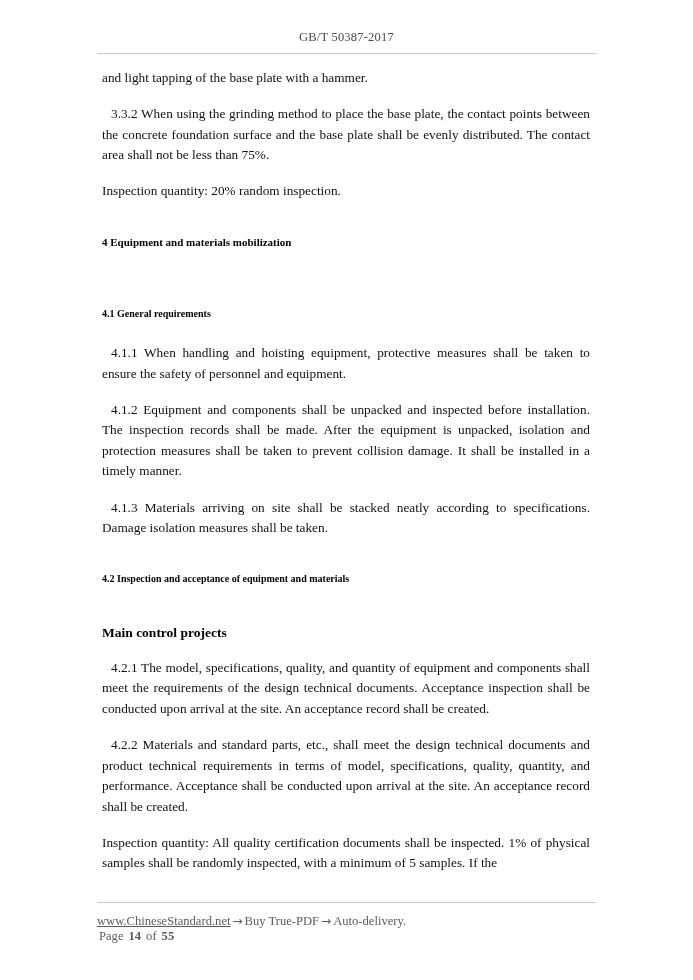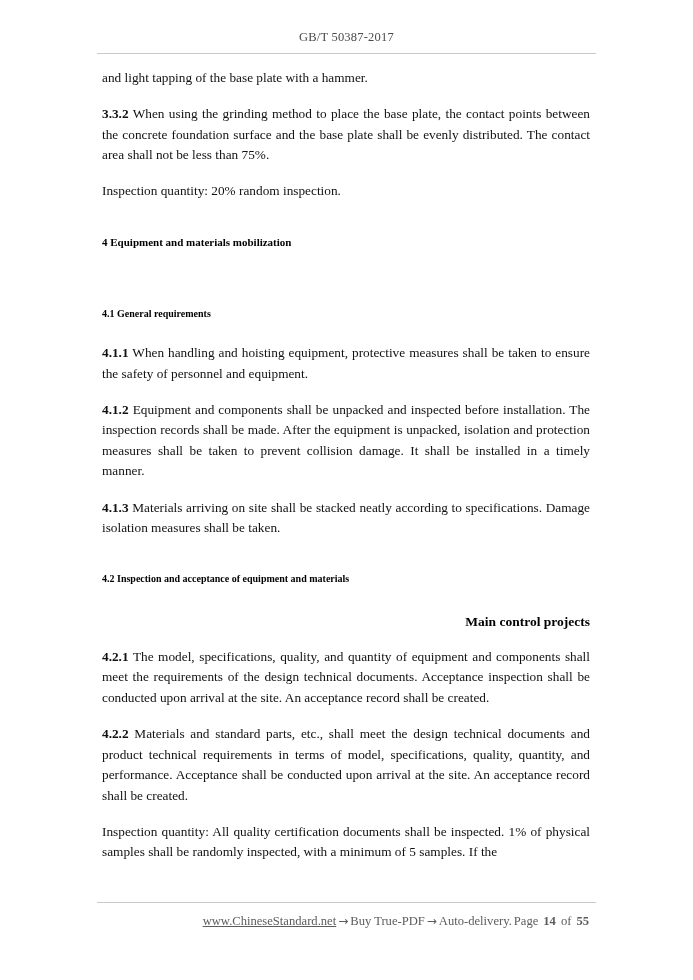--- a/index.html
+++ b/index.html
@@ -50,42 +50,43 @@
   }
   .para {
     font-size: 13.3px;
     line-height: 20.6px;
     text-align: justify;
     text-justify: inter-word;
     margin: 0 0 15.5px 0;
     color: #111111;
   }
   .para .num {
-    font-weight: bold;
+    font-weight: normal;
+    margin-left: 9px;
   }
 
   h1.sec-title {
     font-size: 11px;
     font-weight: bold;
     margin: 29px 0 0 0;
     line-height: 22px;
     color: #000000;
   }
   h2.subsec-title {
     font-size: 10px;
     font-weight: bold;
     margin: 30px 0 0 0;
     line-height: 20px;
     color: #000000;
   }
   h3.center-title {
     font-size: 13.5px;
     font-weight: bold;
-    text-align: right;
-    margin: 23px 0 0 0;
+    text-align: left;
+    margin: 34px 0 0 0;
     line-height: 20px;
     color: #000000;
   }
   .gap-after-h1 { height: 21px; }
   .gap-after-h2 { height: 19px; }
   .gap-after-center { height: 15px; }
 
   
   .page-footer {
     position: absolute;
@@ -95,23 +96,24 @@
   }
   .footer-rule {
     height: 1px;
     background: #c9c9c9;
     width: 100%;
   }
   .footer-row {
     margin-top: 11px;
     display: flex;
     align-items: baseline;
-    justify-content: flex-end;
+    justify-content: center;
     font-size: 12.6px;
     color: #5c5c5c;
+    flex-direction: column;
   }
   .footer-left {
     white-space: nowrap;
   }
   .footer-link {
     text-decoration: underline;
     color: #5c5c5c;
   }
   .arrow {
     padding: 0 2px;

